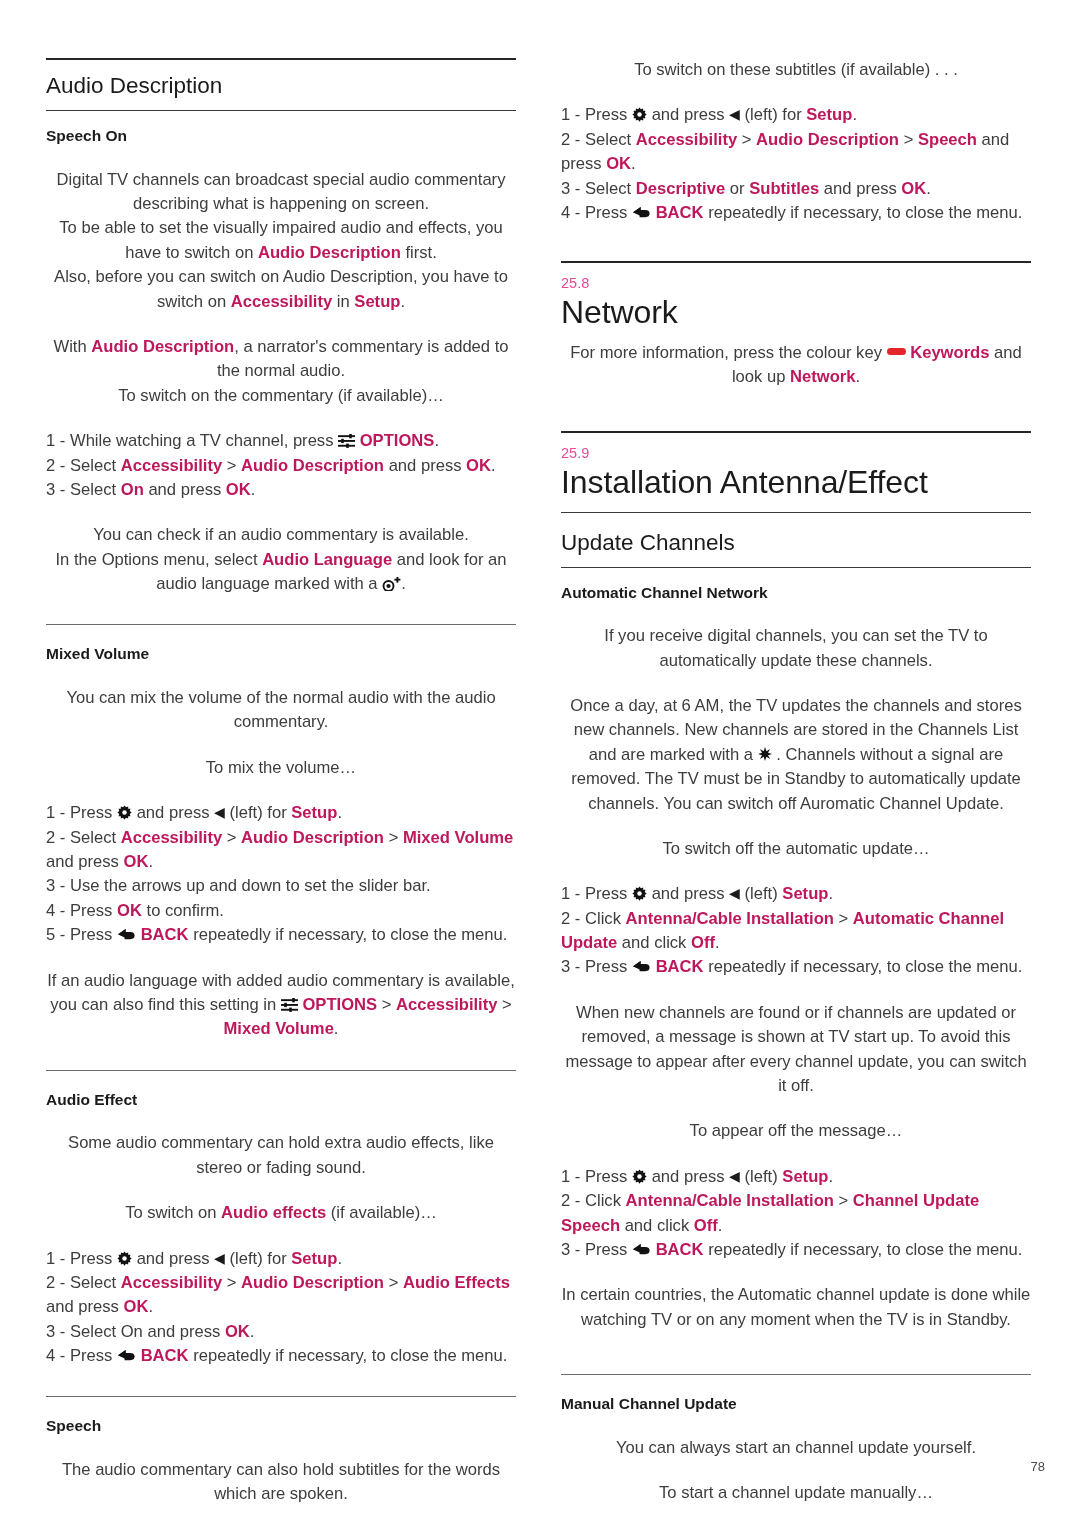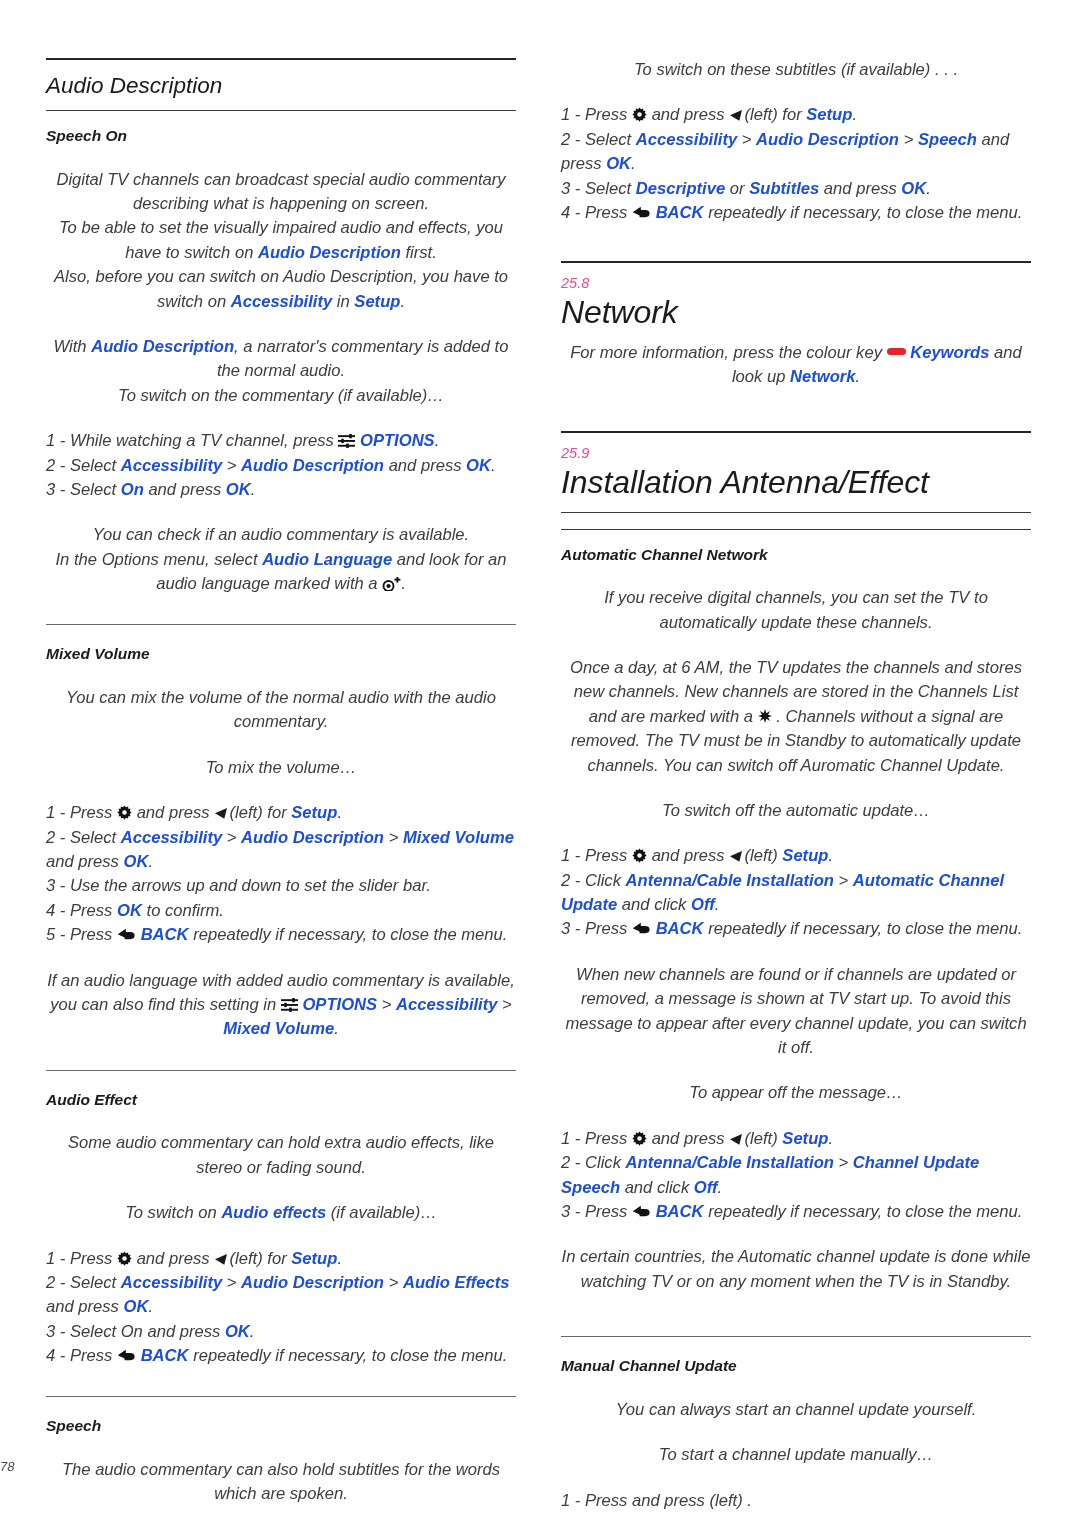--- a/index.html
+++ b/index.html
@@ -14,21 +14,20 @@
     color: #3b3b3b;
     position: relative;
     overflow: hidden;
   }
   .page {
     position: relative;
     width: 1045px;
     height: 1527px;
     box-sizing: border-box;
     padding: 58px 46px 0 46px;
-    font-style: italic;
   }
   .columns {
     display: flex;
     gap: 45px;
     align-items: flex-start;
   }
   .col {
     width: 470px;
     flex: 0 0 470px;
   }
@@ -84,21 +83,21 @@
   }
 
   
   p.para {
     font-size: 16.6px;
     line-height: 1.47;
     margin: 0 0 21px 0;
     color: #3d3d3d;
     text-align: center;
   }
-  b, strong { color: #1d4ed8; font-weight: bold; }
+  b, strong { color: #be185d; font-weight: bold; }
 
   .steps {
     font-size: 16.6px;
     line-height: 1.47;
     margin: 0 0 21px 0;
     color: #3d3d3d;
   }
 
   
   .icon {
@@ -124,21 +123,21 @@
     border-radius: 3.5px;
     background: #e5242c;
     vertical-align: 3px;
   }
 
   .page-number {
     position: absolute;
     left: 0;
     right: 0;
     bottom: 53px;
-    text-align: left;
+    text-align: right;
     font-size: 13px;
     color: #4a4a4a;
   }
 </style>
 </head>
 <body>
 
 <div class="page">
   <div class="columns">
 
@@ -299,20 +298,21 @@
         look up <b>Network</b>.
       </p>
 
       <hr class="rule-thick" style="margin-top:42px">
 
       <div class="chapter-num">25.9</div>
       <h1 class="chapter-title">Installation Antenna/Effect</h1>
 
       <hr class="rule-med">
 
+      <h2 class="section-title">Update Channels</h2>
 
       <hr class="rule-med">
 
       <h3 class="sub-head">Automatic Channel Network</h3>
 
       <p class="para">
         If you receive digital channels, you can set the TV to
         automatically update these channels.
       </p>
 

